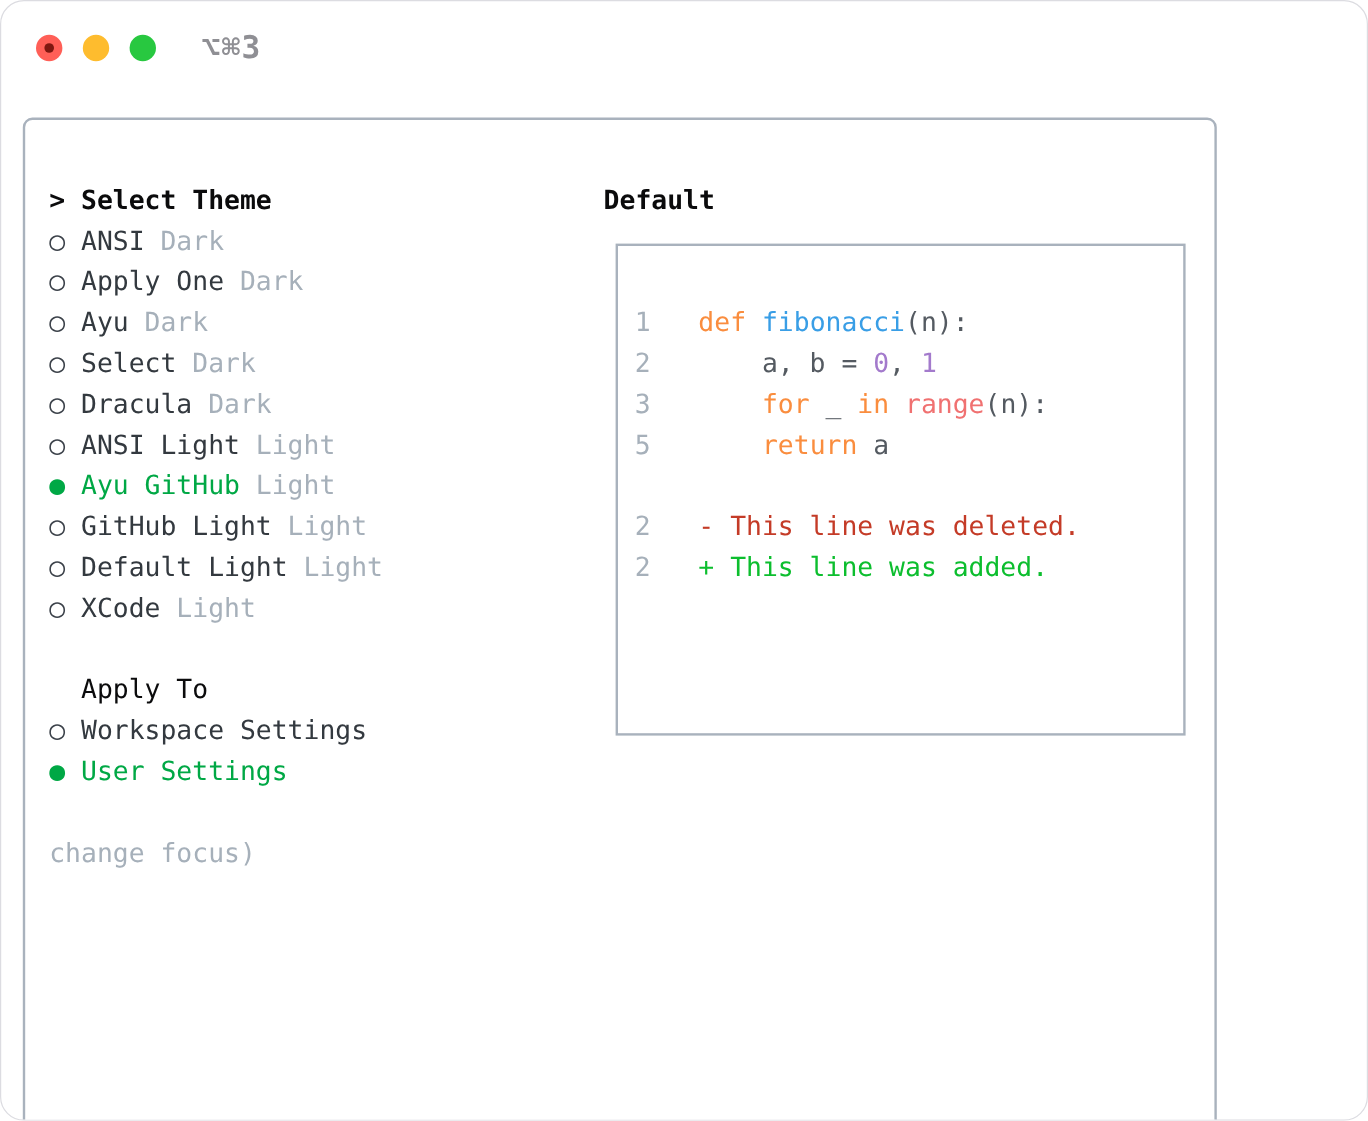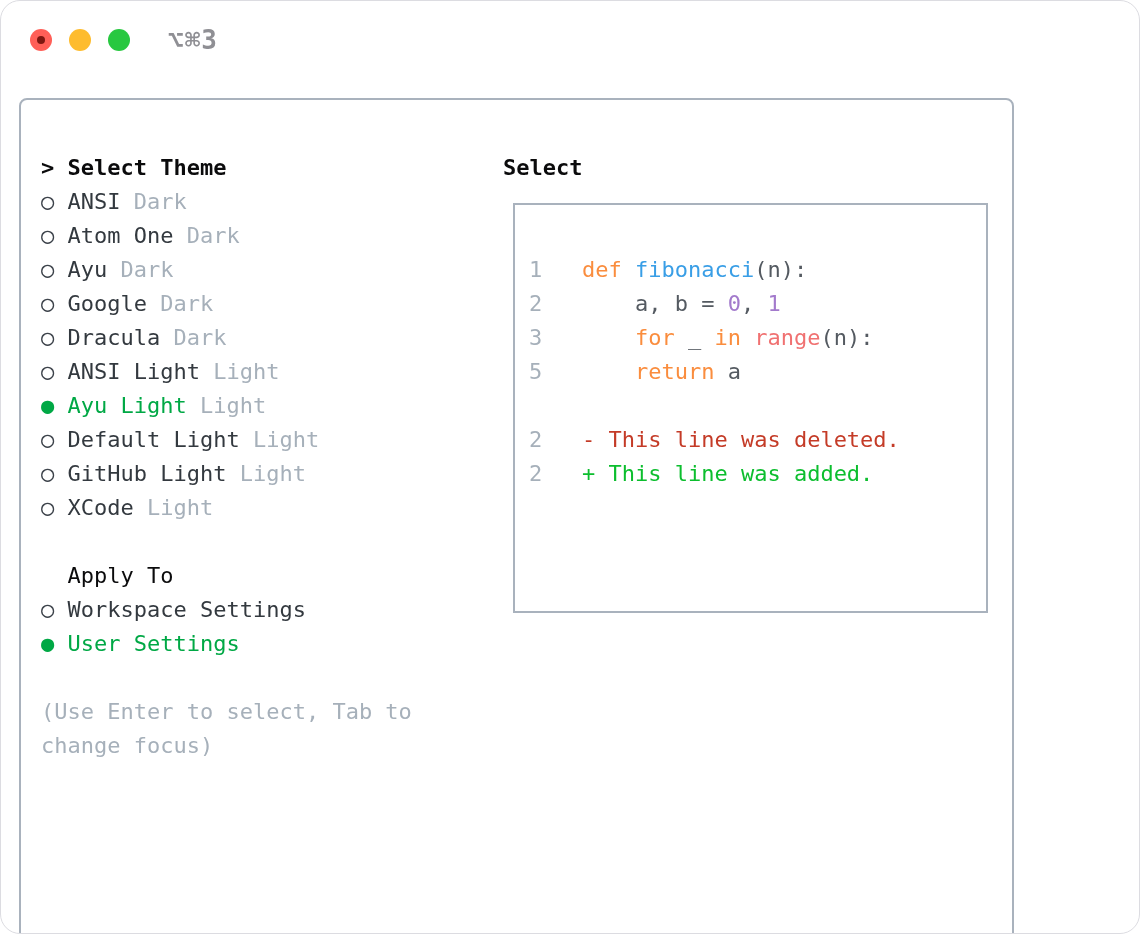--- a/index.html
+++ b/index.html
@@ -72,43 +72,42 @@
     <span class="tl green"></span>
     <span class="shortcut">⌥⌘3</span>
   </div>
 
   <div class="main-box">
 
     <div class="left-col">
       <div class="row"><span class="prefix">&gt;</span><span class="hdr">Select Theme</span></div>
 
       <div class="row"><span class="mark">○</span><span class="name">ANSI</span><span class="tag">Dark</span></div>
-      <div class="row"><span class="mark">○</span><span class="name">Atom One</span><span class="tag">Dark</span></div>
+      <div class="row"><span class="mark">○</span><span class="name">Apply One</span><span class="tag">Dark</span></div>
       <div class="row"><span class="mark">○</span><span class="name">Ayu</span><span class="tag">Dark</span></div>
-      <div class="row"><span class="mark">○</span><span class="name">Google</span><span class="tag">Dark</span></div>
+      <div class="row"><span class="mark">○</span><span class="name">Select</span><span class="tag">Dark</span></div>
       <div class="row"><span class="mark">○</span><span class="name">Dracula</span><span class="tag">Dark</span></div>
       <div class="row"><span class="mark">○</span><span class="name">ANSI Light</span><span class="tag">Light</span></div>
-      <div class="row"><span class="mark sel">●</span><span class="name sel">Ayu Light</span><span class="tag">Light</span></div>
+      <div class="row"><span class="mark sel">●</span><span class="name sel">Ayu GitHub</span><span class="tag">Light</span></div>
+      <div class="row"><span class="mark">○</span><span class="name">GitHub Light</span><span class="tag">Light</span></div>
       <div class="row"><span class="mark">○</span><span class="name">Default Light</span><span class="tag">Light</span></div>
-      <div class="row"><span class="mark">○</span><span class="name">GitHub Light</span><span class="tag">Light</span></div>
       <div class="row"><span class="mark">○</span><span class="name">XCode</span><span class="tag">Light</span></div>
 
       <div class="row"></div>
 
       <div class="row"><span class="apply-hdr">Apply To</span></div>
       <div class="row"><span class="mark">○</span><span class="name">Workspace Settings</span></div>
       <div class="row"><span class="mark sel">●</span><span class="name sel">User Settings</span></div>
 
       <div class="row"></div>
 
-      <div class="row hint">(Use Enter to select, Tab to</div>
       <div class="row hint">change focus)</div>
     </div>
 
-    <div class="preview-title"><span>Select</span></div>
+    <div class="preview-title"><span>Default</span></div>
 
     <div class="preview-box">
       <div class="row"><span class="ln">1</span><span class="kw">def</span><span class="pl"> </span><span class="fn">fibonacci</span><span class="pl">(n):</span></div>
       <div class="row"><span class="ln">2</span><span class="pl">    a, b = </span><span class="ct">0</span><span class="pl">, </span><span class="ct">1</span></div>
       <div class="row"><span class="ln">3</span><span class="pl">    </span><span class="kw">for</span><span class="pl"> _ </span><span class="kw">in</span><span class="pl"> </span><span class="rg">range</span><span class="pl">(n):</span></div>
       <div class="row"><span class="ln">5</span><span class="pl">    </span><span class="kw">return</span><span class="pl"> a</span></div>
 
       <div class="row"></div>
 
       <div class="row"><span class="ln">2</span><span class="del">- This line was deleted.</span></div>

